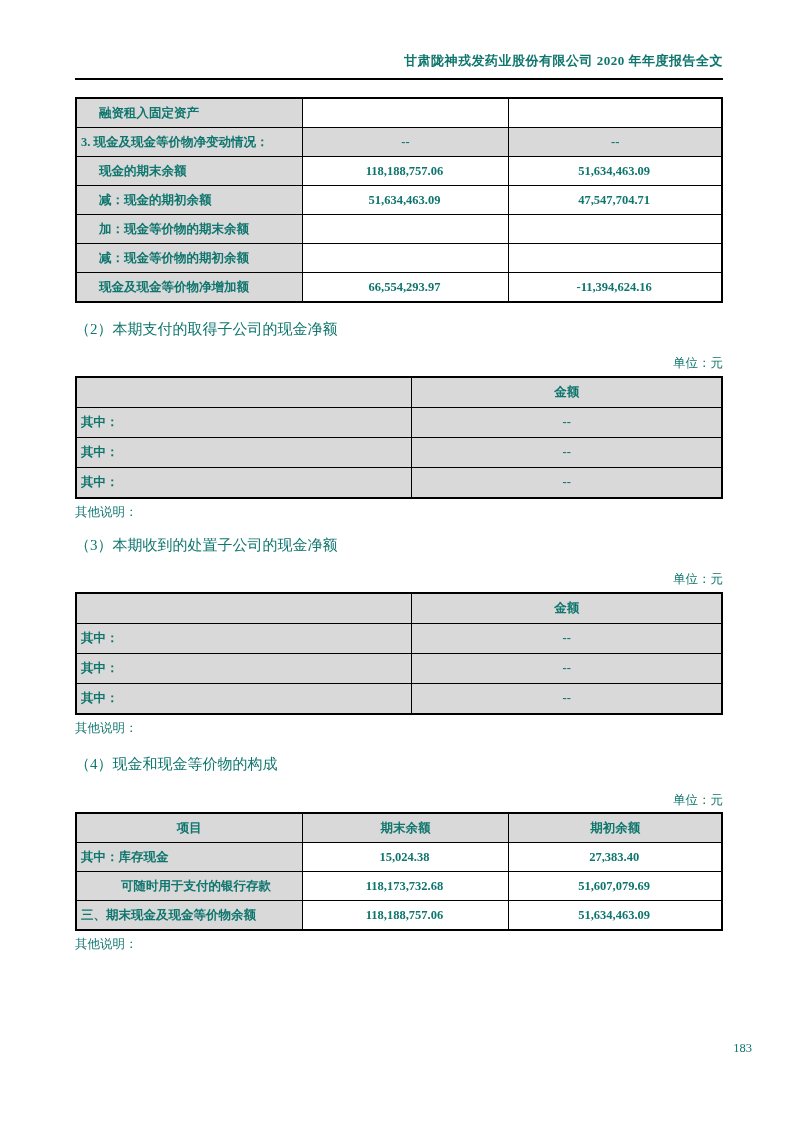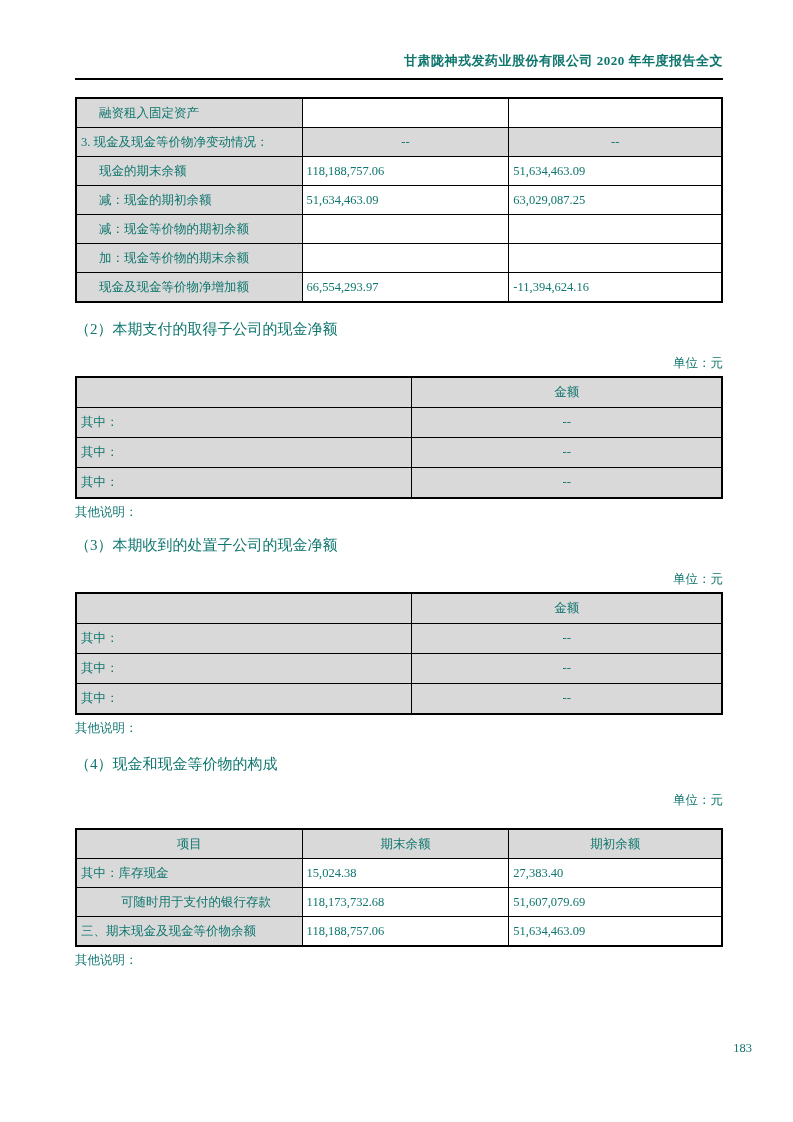--- a/index.html
+++ b/index.html
@@ -40,42 +40,42 @@
     width: 100%;
     table-layout: fixed;
     font-size: 12.5px;
   }
   table, table.t { border: 2px solid #000; }
   td, th {
     border: 1px solid #000;
     padding: 0 4px;
     height: 28px;
     vertical-align: middle;
-    font-weight: normal;
+    font-weight: bold;
     overflow: hidden;
     white-space: nowrap;
   }
   .shade { background: #d9d9d9; }
   .lbl  { text-align: left; }
-  .val  { text-align: left; padding-right: 6px; background: #fff; }
+  .val  { text-align: center; padding-right: 6px; background: #fff; }
   .ctr  { text-align: center; }
   .ind1 { padding-left: 22px; }
   .ind2 { padding-left: 44px; }
   
   .t1 { margin-top: 17px; }
   .t1 col:nth-child(1) { width: 35%; }
   .t1 col:nth-child(2) { width: 32%; }
   .t1 col:nth-child(3) { width: 33%; }
   
   .t23 { margin-top: 5px; }
   .t23 td { height: 29px; }
   .t23 col:nth-child(1) { width: 52%; }
   .t23 col:nth-child(2) { width: 48%; }
   
-  .t4 { margin-top: 20px; }
+  .t4 { margin-top: 4px; }
   .t4 col:nth-child(1) { width: 35%; }
   .t4 col:nth-child(2) { width: 32%; }
   .t4 col:nth-child(3) { width: 33%; }
   
   .section-heading {
     margin-top: 16px;
     font-size: 15px;
     font-weight: normal;
     line-height: 20px;
   }
@@ -127,29 +127,29 @@
           <td class="ctr shade">--</td>
         </tr>
         <tr>
           <td class="lbl shade ind1">现金的期末余额</td>
           <td class="val">118,188,757.06</td>
           <td class="val">51,634,463.09</td>
         </tr>
         <tr>
           <td class="lbl shade ind1">减：现金的期初余额</td>
           <td class="val">51,634,463.09</td>
-          <td class="val">63,029,087.25</td>
+          <td class="val">47,547,704.71</td>
+        </tr>
+        <tr>
+          <td class="lbl shade ind1">加：现金等价物的期末余额</td>
+          <td class="val"></td>
+          <td class="val"></td>
         </tr>
         <tr>
           <td class="lbl shade ind1">减：现金等价物的期初余额</td>
-          <td class="val"></td>
-          <td class="val"></td>
-        </tr>
-        <tr>
-          <td class="lbl shade ind1">加：现金等价物的期末余额</td>
           <td class="val"></td>
           <td class="val"></td>
         </tr>
         <tr>
           <td class="lbl shade ind1">现金及现金等价物净增加额</td>
           <td class="val">66,554,293.97</td>
           <td class="val">-11,394,624.16</td>
         </tr>
       </tbody>
     </table>

